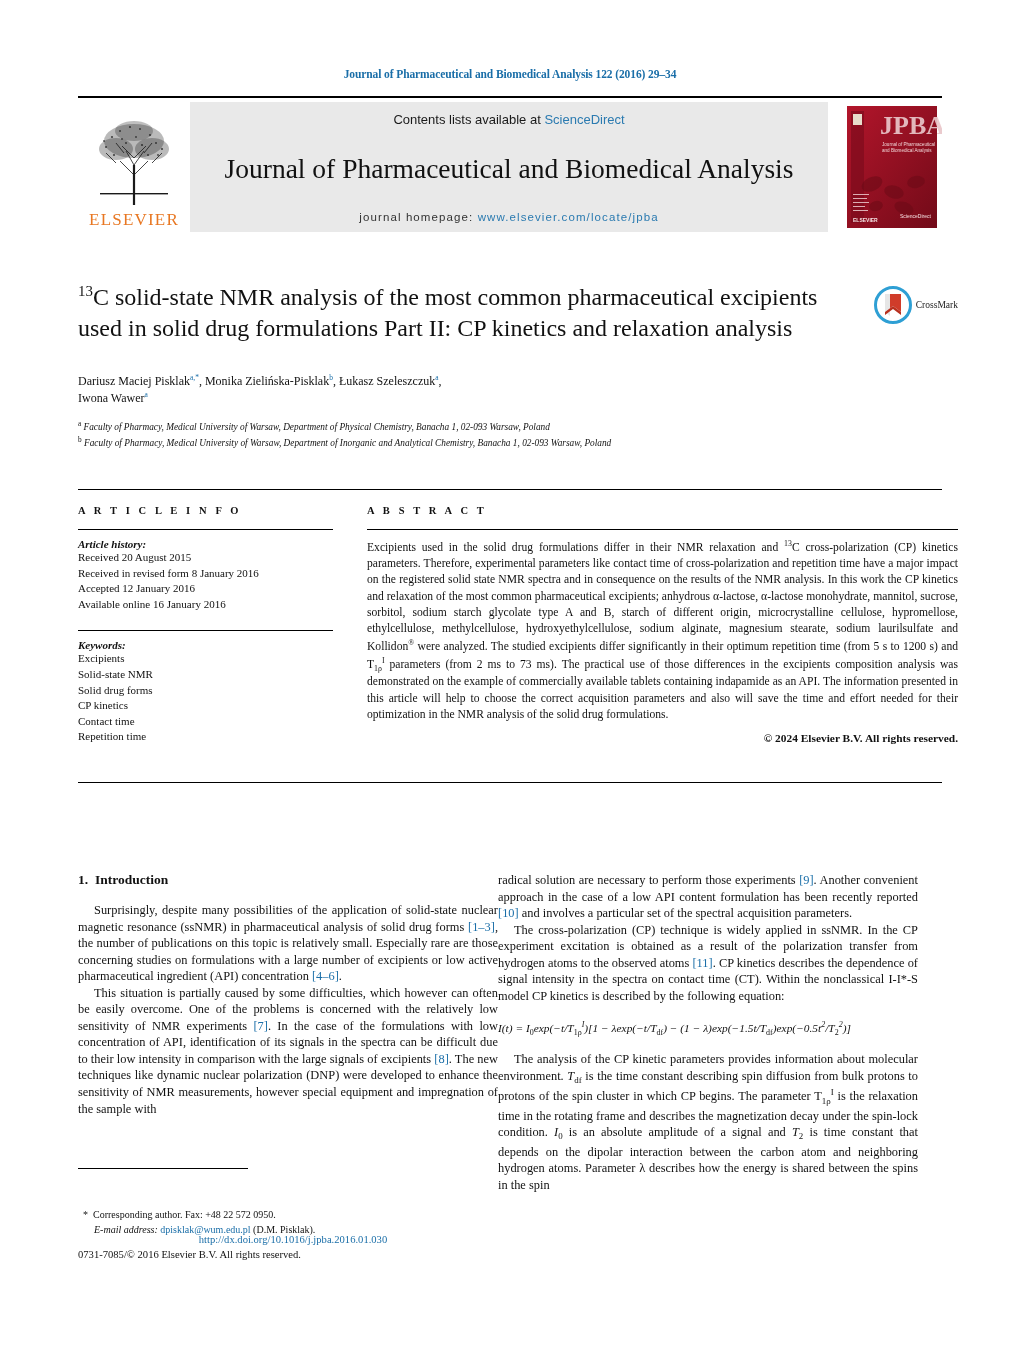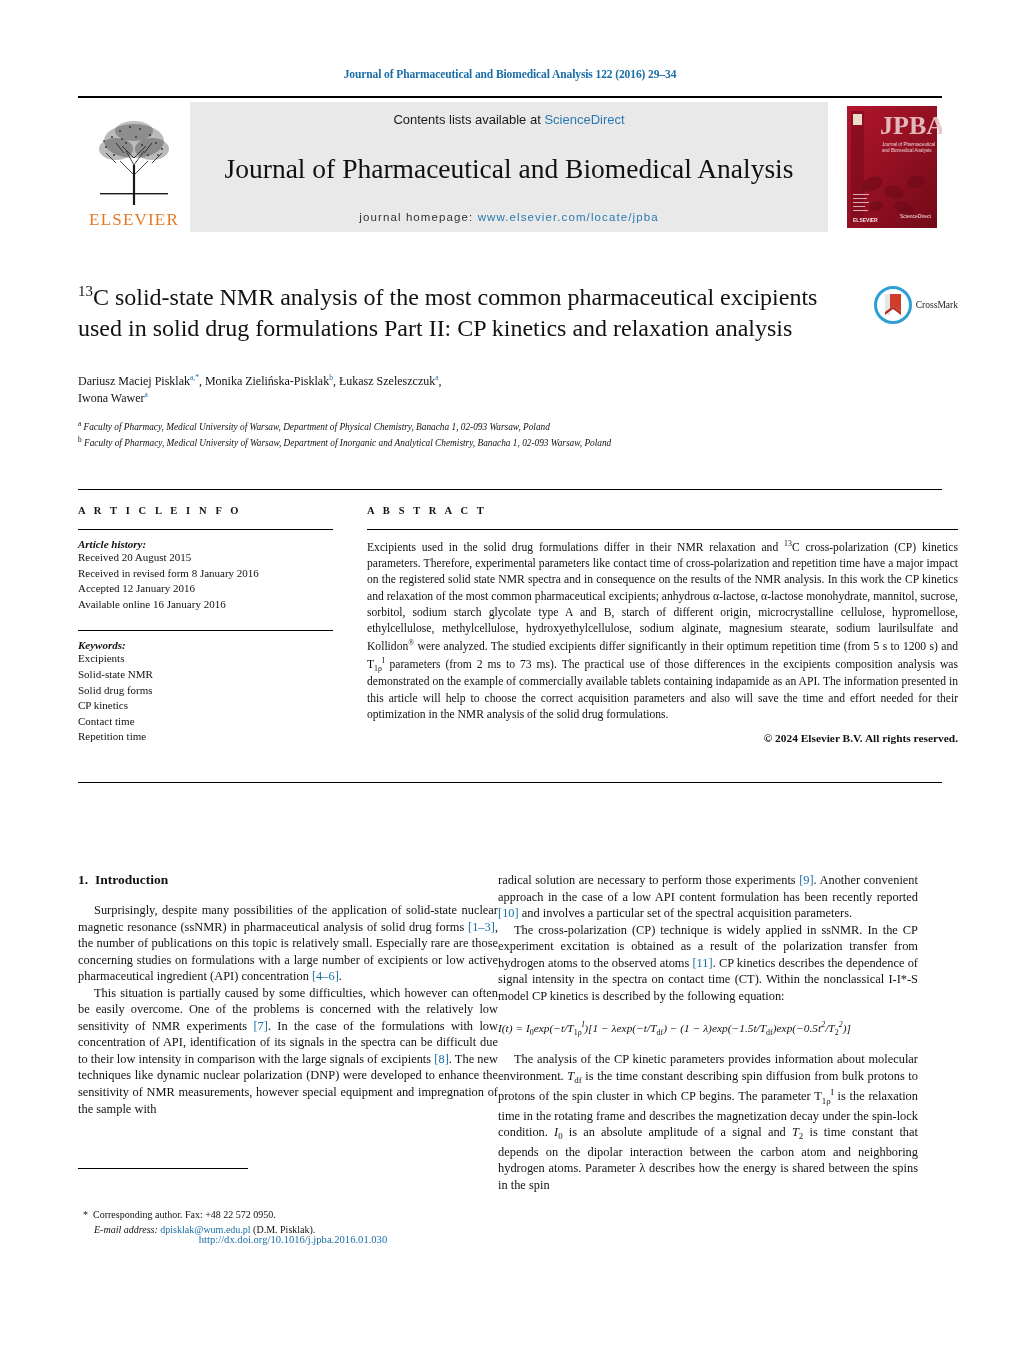--- a/index.html
+++ b/index.html
@@ -486,15 +486,16 @@
     </div>
     <div style="padding-left:16px;">
       <span class="ital">E-mail address:</span>
       <span class="link">dpisklak@wum.edu.pl</span>
       <span>(D.M. Pisklak).</span>
     </div>
   </div>
 
   <div class="doi-block">
     <div class="link">http://dx.doi.org/10.1016/j.jpba.2016.01.030</div>
+    <div>0731-7085/© 2016 Elsevier B.V. All rights reserved.</div>
   </div>
 
 </div>
 
 </body></html>

